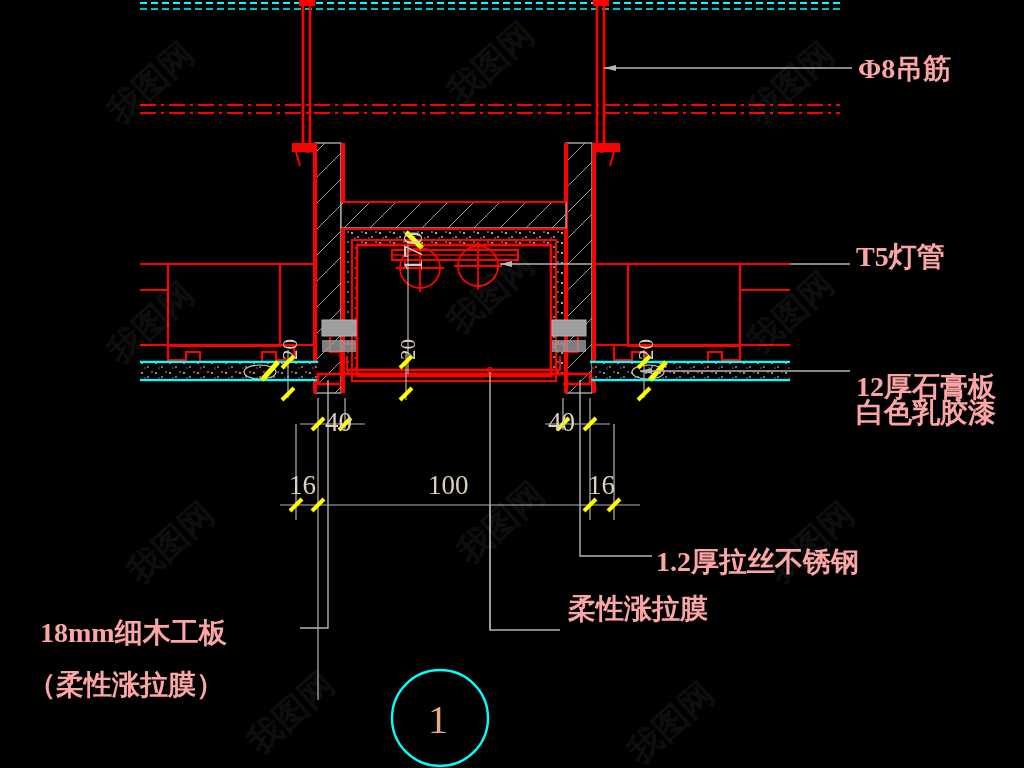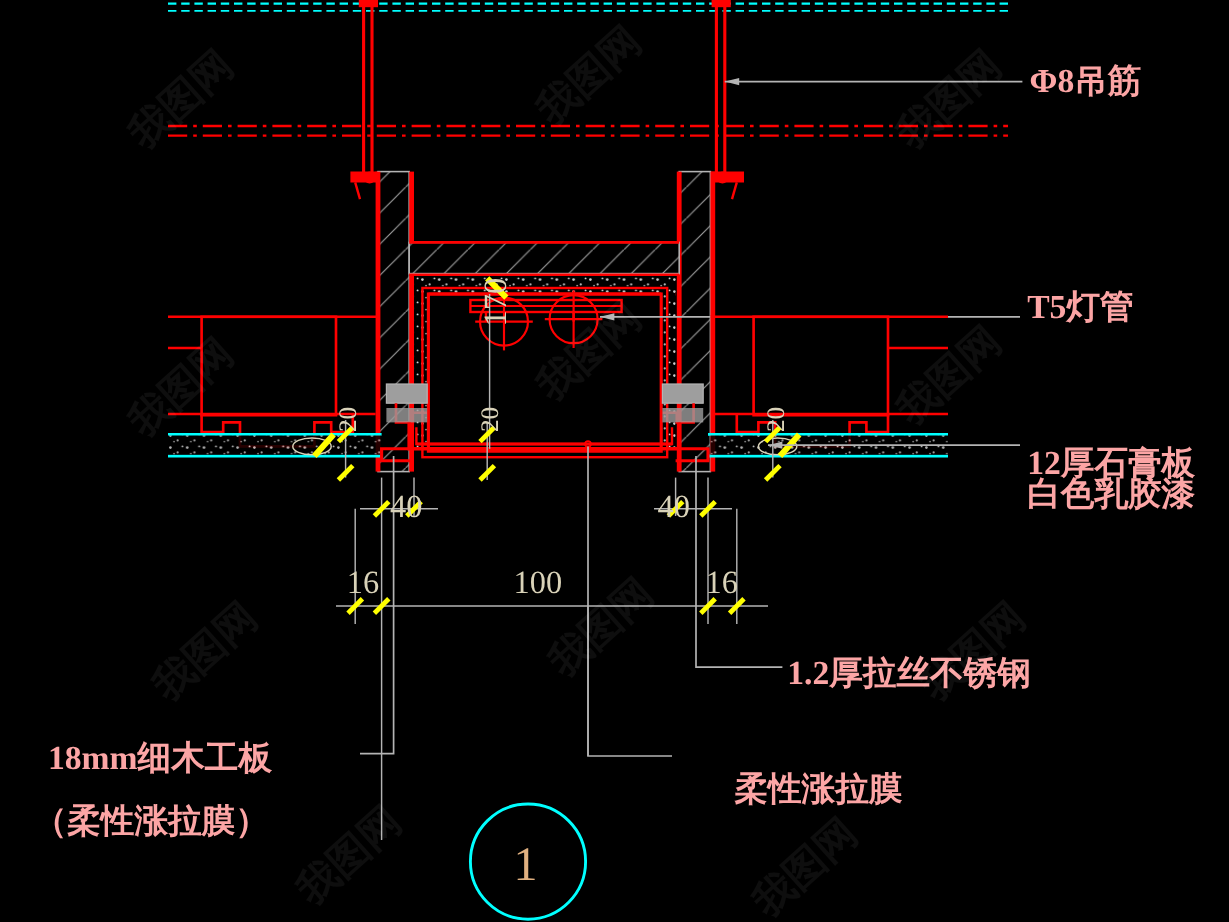--- a/index.html
+++ b/index.html
@@ -254,21 +254,21 @@
       <circle cx="440" cy="718" r="48" fill="none" stroke="#00ffff" stroke-width="2.4"></circle>
     </g>
   </svg>
 
   <div id="annotation-layer">
       <div class="lbl lbl-28" style="left: 858px; top: 52px;">Φ8吊筋</div>
       <div class="lbl lbl-28" style="left: 856px; top: 240px;">T5灯管</div>
       <div class="lbl lbl-28" style="left: 856px; top: 358px; margin-top: 12px;">12厚石膏板</div>
       <div class="lbl lbl-28" style="left: 856px; top: 396px;">白色乳胶漆</div>
       <div class="lbl lbl-28" style="left: 656px; top: 545px;">1.2厚拉丝不锈钢</div>
-      <div class="lbl lbl-28" style="left: 568px; top: 642px; margin-left: 44px;">柔性涨拉膜</div>
+      <div class="lbl lbl-28" style="left: 568px; top: 592px;">柔性涨拉膜</div>
       <div class="lbl lbl-28" style="left: 40px; top: 616px;">18mm细木工板</div>
       <div class="lbl lbl-28" style="left: 28px; top: 668px;">（柔性涨拉膜）</div>
     </div>
   <div id="dimension-layer">
       <div class="dim dim-rot" style="left: 398px; top: 272px;">170</div>
       <div class="dim dim-rot dim-sm" style="left: 278px; top: 360px;">20</div>
       <div class="dim dim-rot dim-sm" style="left: 396px; top: 360px;">20</div>
       <div class="dim dim-rot dim-sm" style="left: 634px; top: 360px;">20</div>
       <div class="dim" style="left: 325px; top: 407px;">40</div>
       <div class="dim" style="left: 548px; top: 407px;">40</div>

